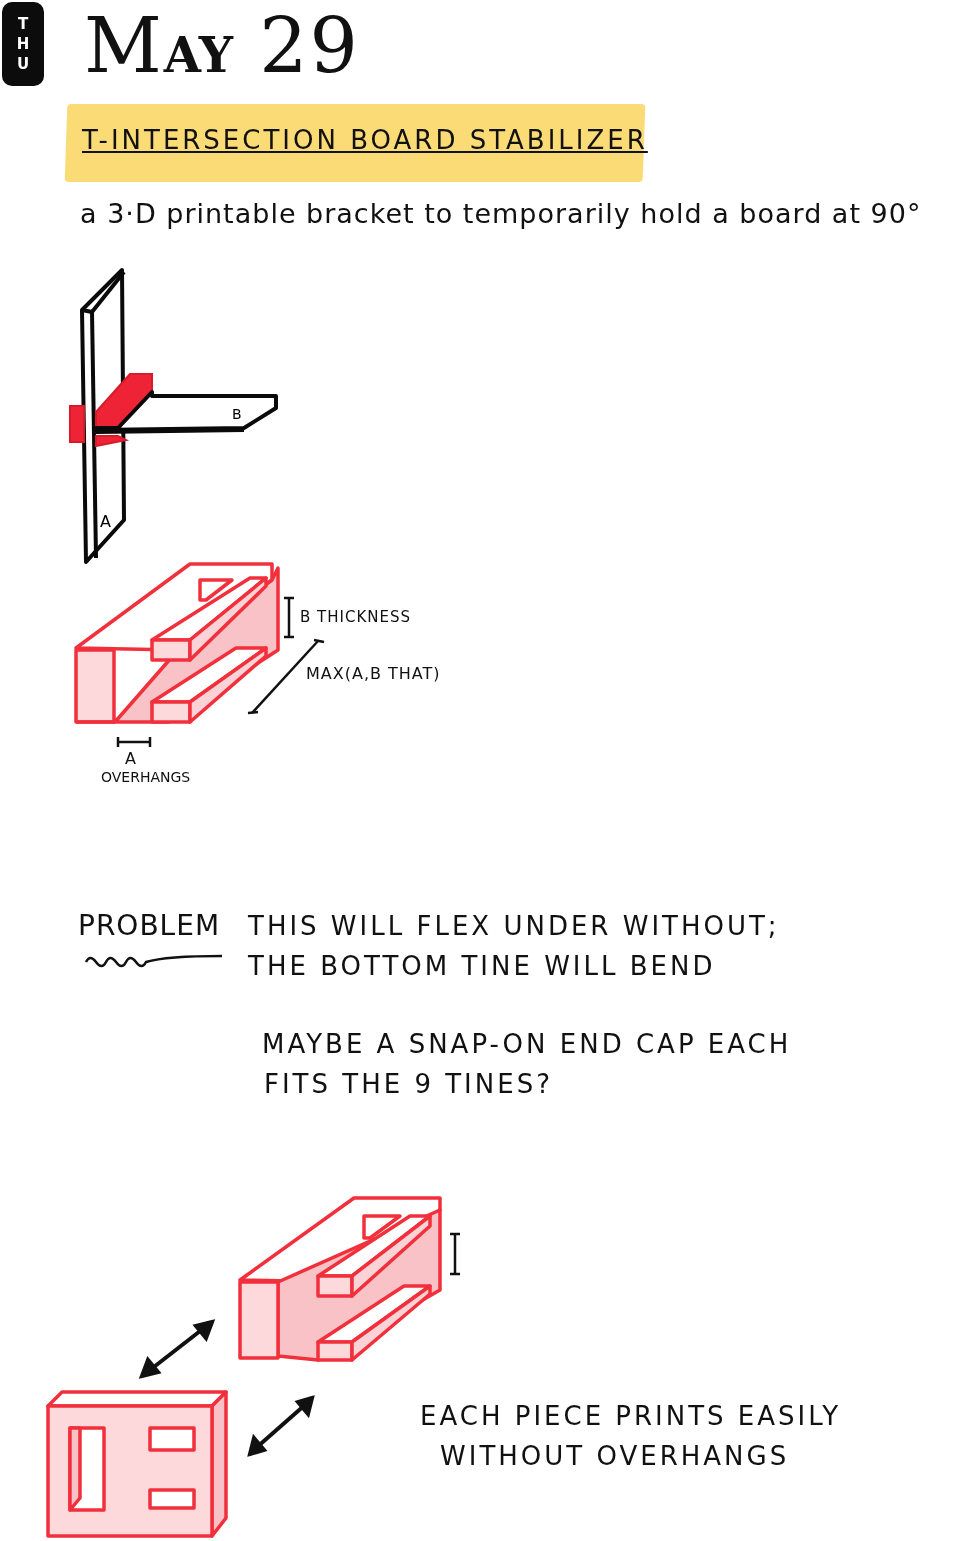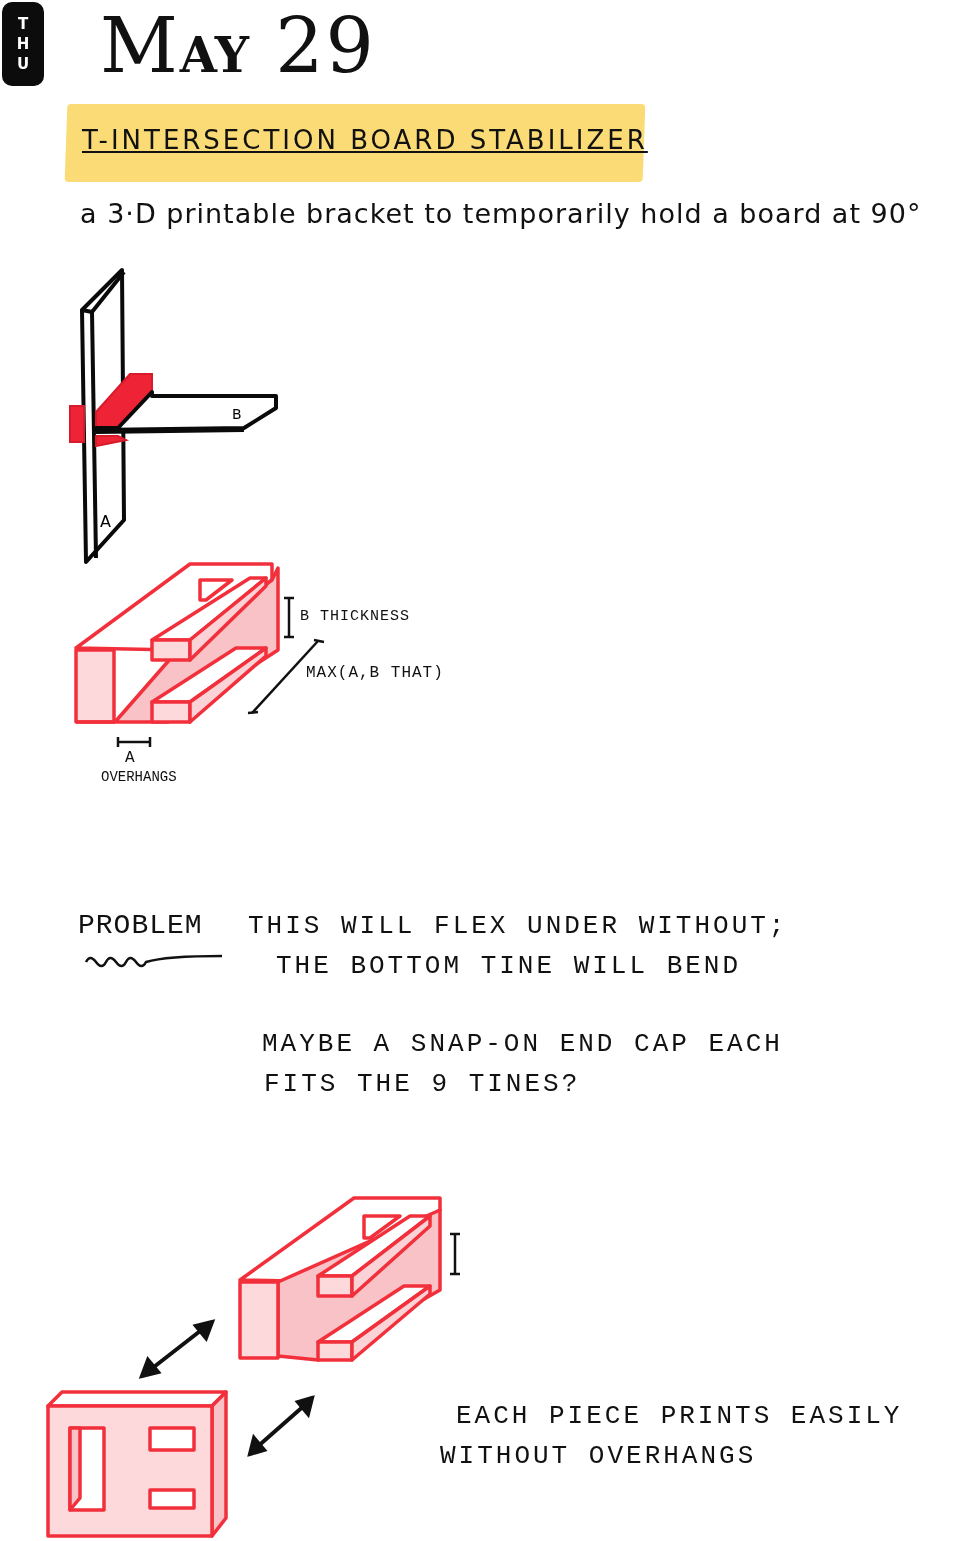--- a/index.html
+++ b/index.html
@@ -4,31 +4,31 @@
   <style>
     html, body { margin: 0; padding: 0; background: #ffffff; }
     body { width: 960px; height: 1541px; position: relative; overflow: hidden;
            font-family: "DejaVu Sans", sans-serif; color: #111; }
     .abs { position: absolute; }
     .day-badge { left: 2px; top: 2px; width: 42px; height: 84px; background: #0c0c0c;
                  border-radius: 10px; color: #fff; display: flex; flex-direction: column;
                  align-items: center; justify-content: center; }
     .day-badge span { font-size: 15px; font-weight: bold; line-height: 20px; }
     .date-title { left: 84px; top: 0px; font-family: "DejaVu Serif", serif; font-size: 76px;
-                  line-height: 92px; letter-spacing: 2px; font-weight: normal; margin-left: 16px; }
+                  line-height: 92px; letter-spacing: 2px; font-weight: normal; }
     .date-title .small { font-size: 48px; font-weight: bold; letter-spacing: 0; }
     .highlight { left: 66px; top: 104px; width: 578px; height: 78px; background: #fad96e;
                  border-radius: 4px; transform: skewX(-2deg); opacity: 0.95; }
     .heading { left: 82px; top: 120px; font-family: "DejaVu Sans", sans-serif; font-size: 26px;
                letter-spacing: 2px; line-height: 40px; text-decoration: underline; }
     .subtitle { left: 80px; top: 194px; font-family: "DejaVu Sans", sans-serif; font-size: 27px;
                 letter-spacing: 1px; line-height: 40px; white-space: nowrap; text-align: center; }
     .caps { font-family: "DejaVu Sans", sans-serif; letter-spacing: 3px; white-space: nowrap; }
-    .lbl-sm { font-size: 15px; letter-spacing: 1px; font-family: Liberation Mono, monospace; }
-    .note { font-size: 26px; line-height: 40px; font-family: Liberation Mono, monospace; }
+    .lbl-sm { font-size: 15px; letter-spacing: 1px; }
+    .note { font-size: 26px; line-height: 40px; }
     .problem-word { left: 78px; top: 906px; font-size: 28px; letter-spacing: 1px; }
     svg { position: absolute; overflow: visible; }
   </style>
 </head>
 <body>
 
 <div class="abs day-badge">
   <span>T</span>
   <span>H</span>
   <span>U</span>
@@ -136,19 +136,19 @@
   </g>
 </svg>
 
 <div class="abs caps lbl-sm" style="left:300px;top:608px;">B THICKNESS</div>
 <div class="abs caps lbl-sm" style="left:306px;top:664px;font-size:16px;">MAX(A,B THAT)</div>
 <div class="abs caps lbl-sm" style="left:125px;top:749px;font-size:16px;">A</div>
 <div class="abs caps lbl-sm" style="left:101px;top:769px;font-size:14px;letter-spacing:0;">OVERHANGS</div>
 
 <div class="abs caps problem-word note">PROBLEM</div>
 <div class="abs caps note" style="left:248px;top:906px;">THIS WILL FLEX UNDER WITHOUT;</div>
-<div class="abs caps note" style="left:248px;top:946px;margin-left:28px;">THE BOTTOM TINE WILL BEND</div>
+<div class="abs caps note" style="left:248px;top:946px;">THE BOTTOM TINE WILL BEND</div>
 
 <div class="abs caps note" style="left:262px;top:1024px;">MAYBE A SNAP-ON END CAP EACH</div>
 <div class="abs caps note" style="left:264px;top:1064px;">FITS THE 9 TINES?</div>
 
-<div class="abs caps note" style="left:420px;top:1396px;margin-left:36px;">EACH PIECE PRINTS EASILY</div>
+<div class="abs caps note" style="left:420px;top:1396px;">EACH PIECE PRINTS EASILY</div>
 <div class="abs caps note" style="left:420px;top:1436px;margin-left:20px;">WITHOUT OVERHANGS</div>
 
 </body></html>

